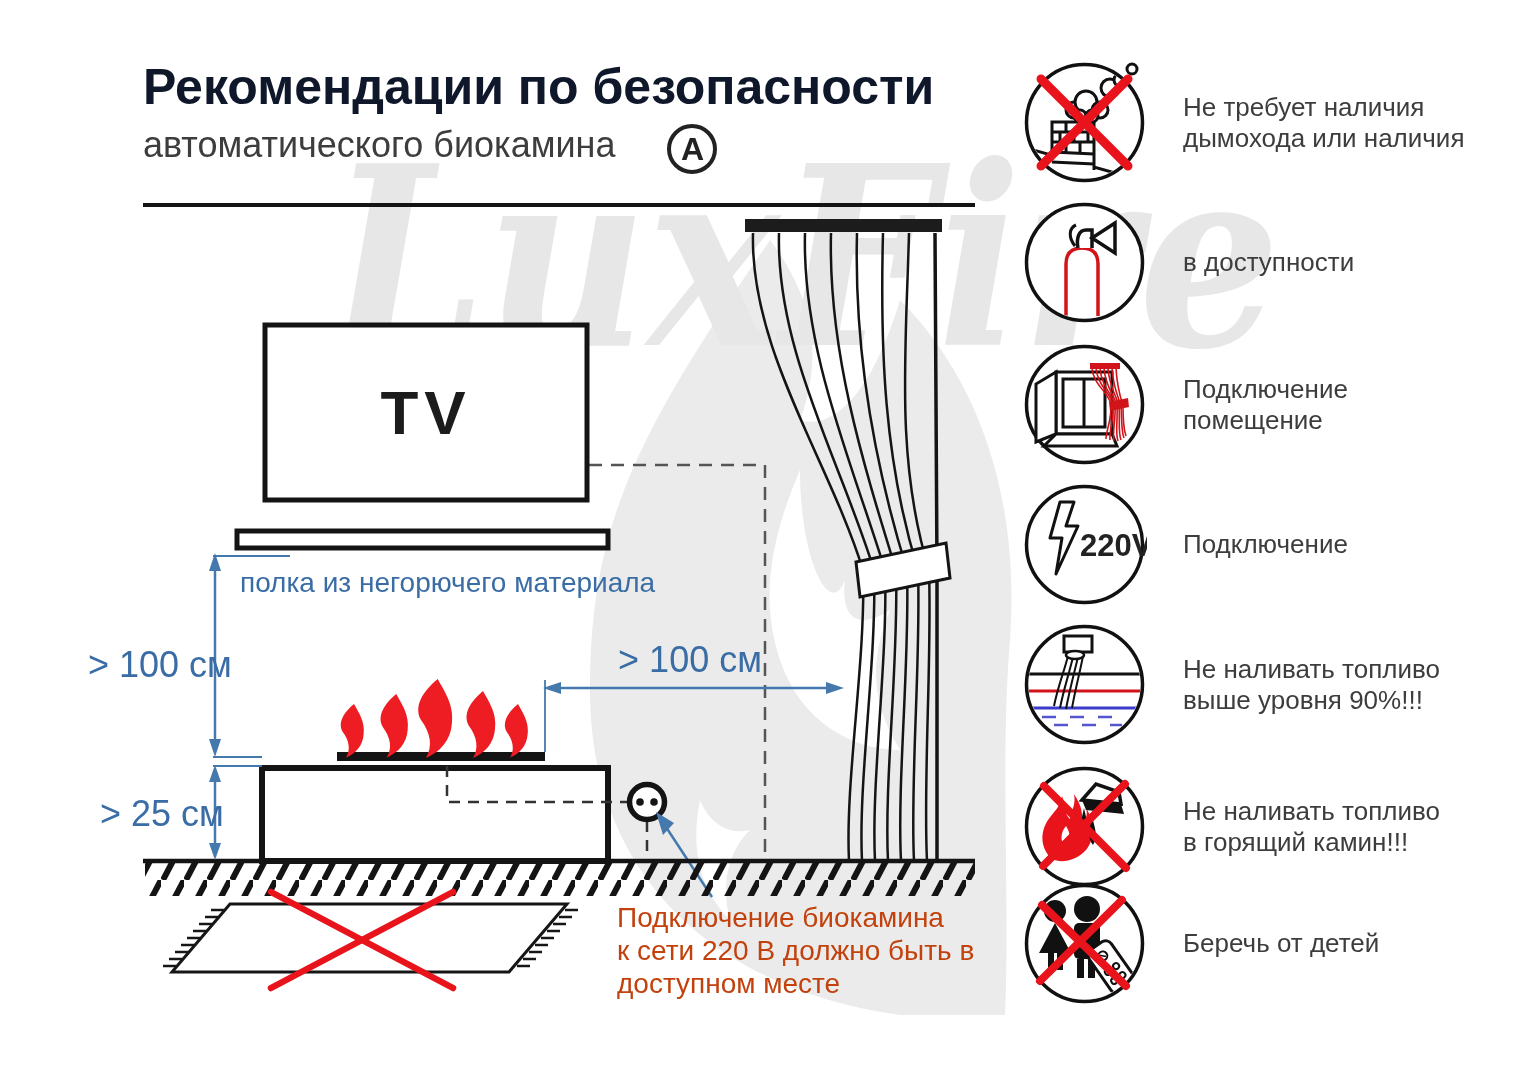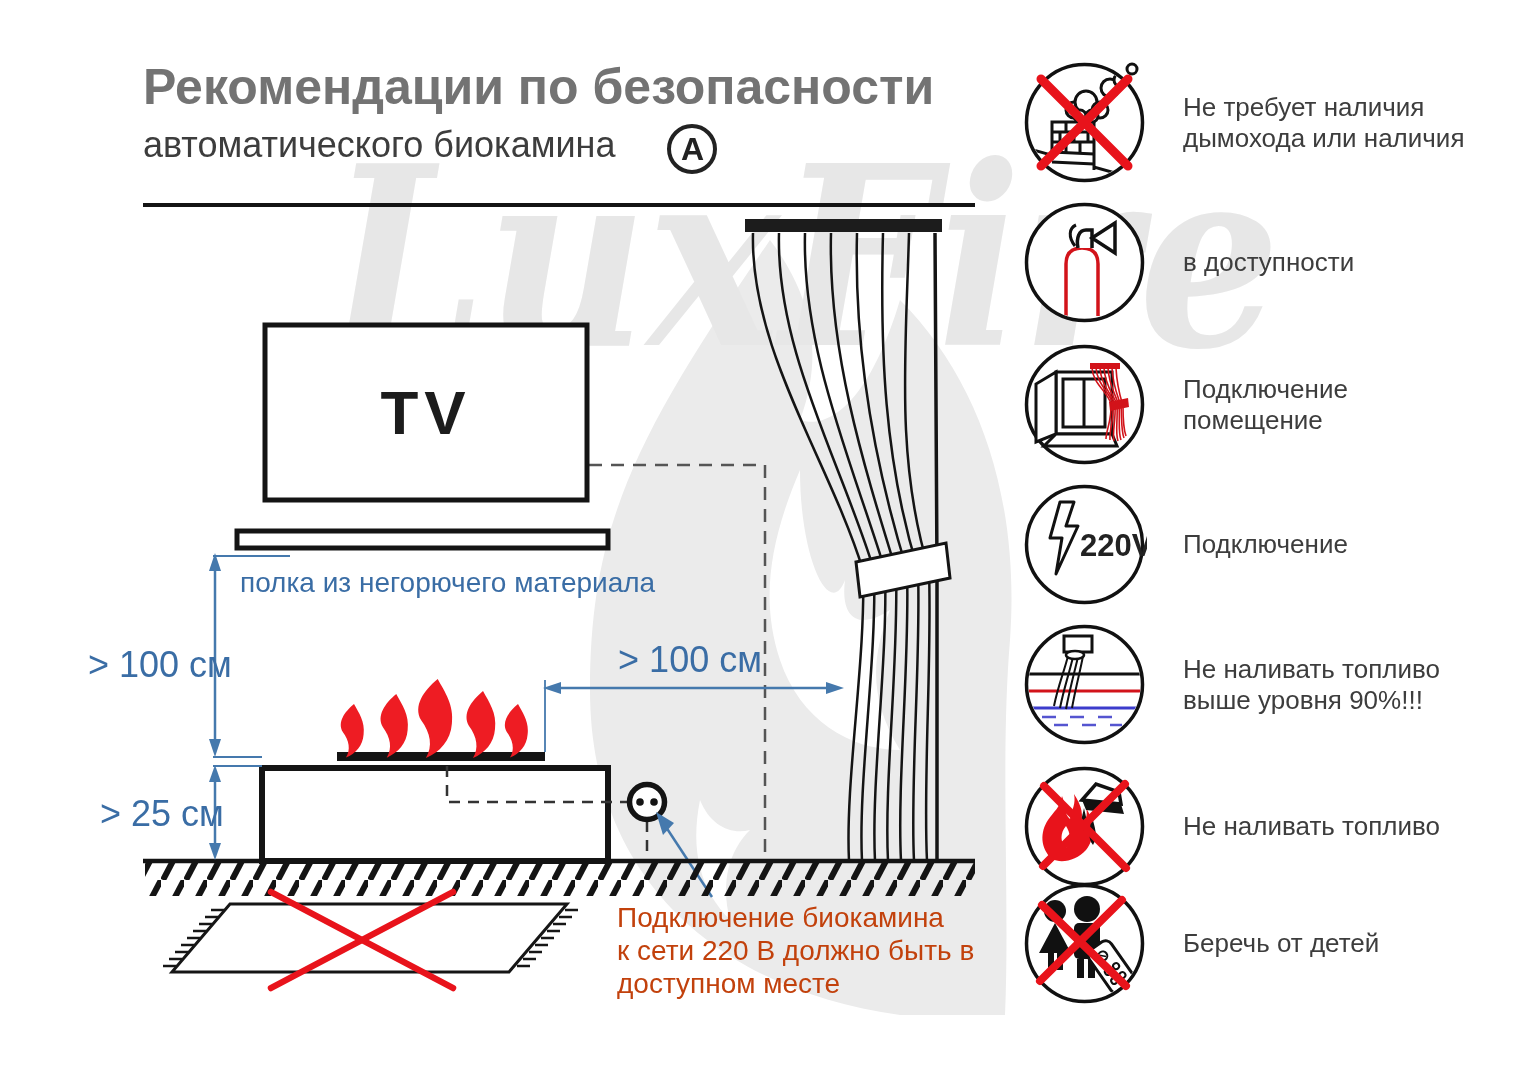--- a/index.html
+++ b/index.html
@@ -3,21 +3,21 @@
 <meta charset="utf-8">
 <style>
   html,body{margin:0;padding:0;}
   body{
     width:1527px;height:1080px;position:relative;background:#ffffff;
     font-family:"Liberation Sans", sans-serif;overflow:hidden;
   }
   .layer{position:absolute;left:0;top:0;}
   
   .header{position:absolute;left:143px;top:58px;width:900px;color:#383838;}
-  .header .t1{font-size:50px;font-weight:700;letter-spacing:0px;line-height:58px;color:#737373;}
+  .header .t1{font-size:50px;font-weight:700;letter-spacing:0px;line-height:58px;color:#0f172a;}
   .header .t2{font-size:36px;font-weight:400;line-height:58px;color:#3d3d3d;display:inline-block;}
   .badge{
     display:inline-block;width:42px;height:42px;border:4px solid #222;border-radius:50%;
     text-align:center;line-height:42px;font-size:32px;font-weight:700;color:#222;
     vertical-align:middle;margin-left:52px;margin-top:-8px;
   }
   
   .outlet-note{
     position:absolute;left:617px;top:901px;width:380px;
     color:#c2410c;font-size:28px;line-height:33px;font-weight:400;
@@ -312,20 +312,21 @@
       <path d="M62,44 C60,54 57,60 62,67 C67,60 64,54 62,44 Z" fill="#111"></path>
       <path d="M70,52 C68,64 65,74 71,81 C77,72 72,62 70,52 Z" fill="#111"></path>
     </g>
     <g stroke="#e8131b" stroke-width="8" stroke-linecap="round">
       <line x1="22" y1="22" x2="104" y2="104"></line>
         <line x1="103" y1="20" x2="21" y2="102"></line>
     </g>
   </svg>
   <div class="txt">
     <div>Не наливать топливо</div>
+    <div>в горящий камин!!!</div>
   </div>
 </div>
 
 <div class="safety-row" style="top:881px">
   <svg width="125" height="125" viewBox="0 0 125 125">
     <defs>
         <clipPath id="c7">
           <circle cx="62.5" cy="62.5" r="56"></circle>
         </clipPath>
       </defs>

